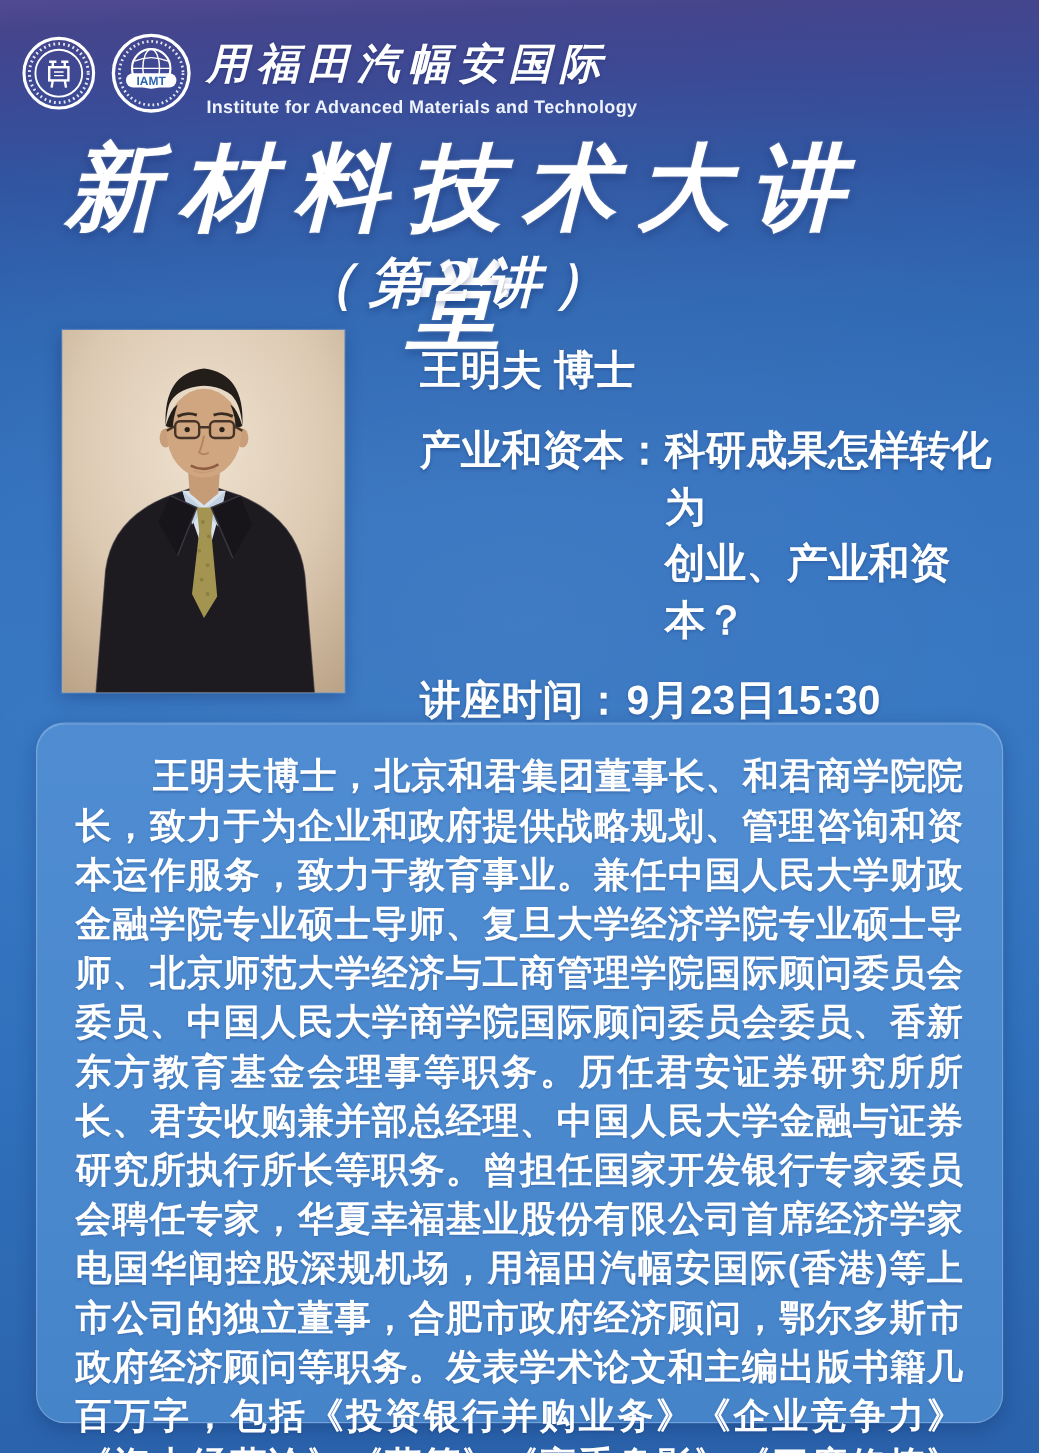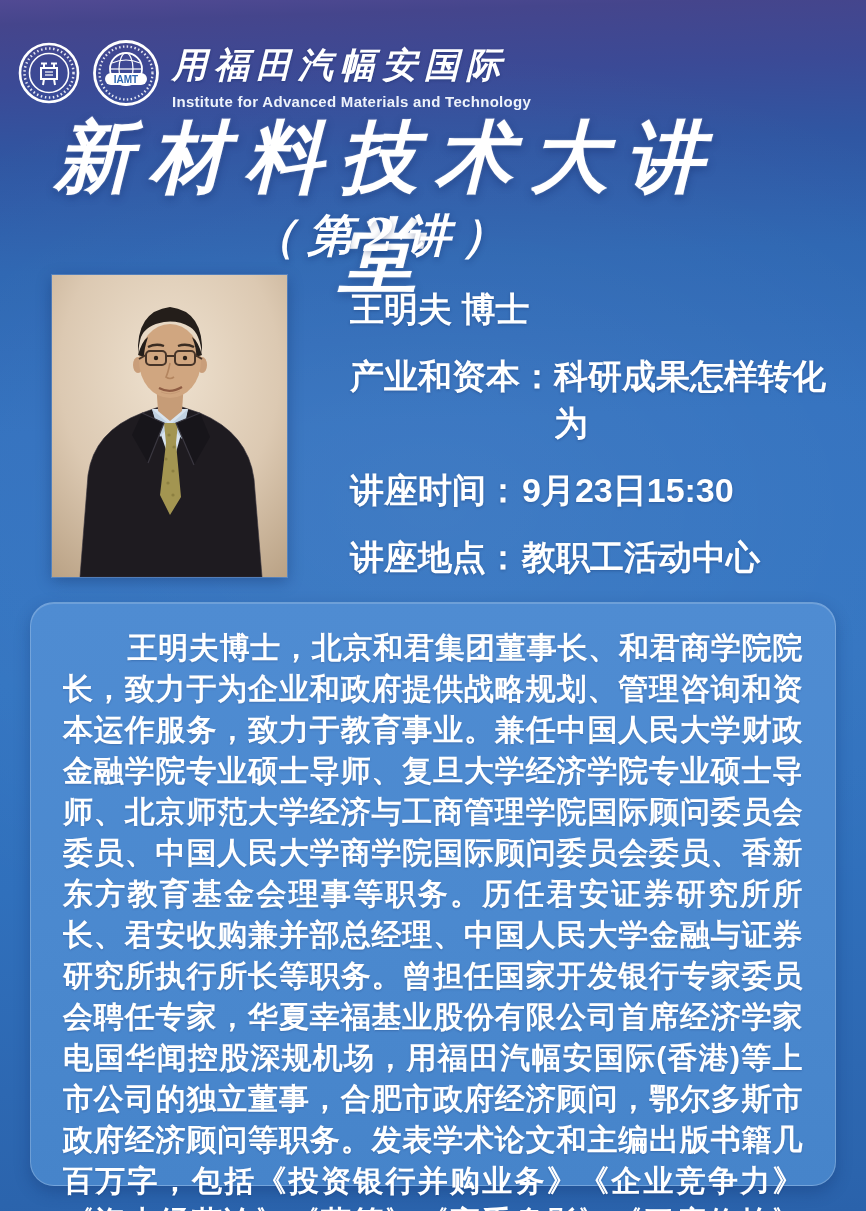--- a/index.html
+++ b/index.html
@@ -7,21 +7,21 @@
     position:relative;width:866px;height:1211px;overflow:hidden;
     font-family:"Liberation Sans",sans-serif;color:#fff;
     background:
       radial-gradient(ellipse 120% 55% at 50% 42%, rgba(255,255,255,0.07), rgba(255,255,255,0) 70%),
       linear-gradient(178deg,
         #514a93 0%, #45458c 2%, #3b4a96 7%, #3056a2 13%,
         #2d66b2 22%, #3170be 35%, #3274c1 55%, #3070bc 72%,
         #2d68b2 88%, #2b64ad 97%, #2a62ab 100%);
   }
   
-  .header{position:absolute;left:0;top:12px;width:842px;height:110px;}
+  .header{position:absolute;left:0;top:0;width:842px;height:110px;}
   .emblem{position:absolute;}
   .names{position:absolute;left:172px;top:30px;}
   .name-cn{
     font-size:35px;font-weight:bold;letter-spacing:7px;
     font-style:italic;font-family:"DejaVu Serif",serif;
     text-shadow:0 1px 3px rgba(10,30,80,.35);
   }
   .name-en{
     margin-top:4px;font-size:15px;font-weight:bold;letter-spacing:.3px;
     color:#eef3fb;
@@ -181,20 +181,21 @@
   </div>
 
   <div class="details">
     <div class="detail-row">
       <span class="detail-value">王明夫 博士</span>
     </div>
     <div class="detail-row">
       <span class="detail-label">产业和资本：</span>
       <span class="detail-value">
         <span>科研成果怎样转化为</span><br>
+        <span>创业、产业和资本？</span>
       </span>
     </div>
     <div class="detail-row">
       <span class="detail-label">讲座时间：</span>
       <span class="detail-value">9月23日15:30</span>
     </div>
     <div class="detail-row">
       <span class="detail-label">讲座地点：</span>
       <span class="detail-value">教职工活动中心</span>
     </div>

